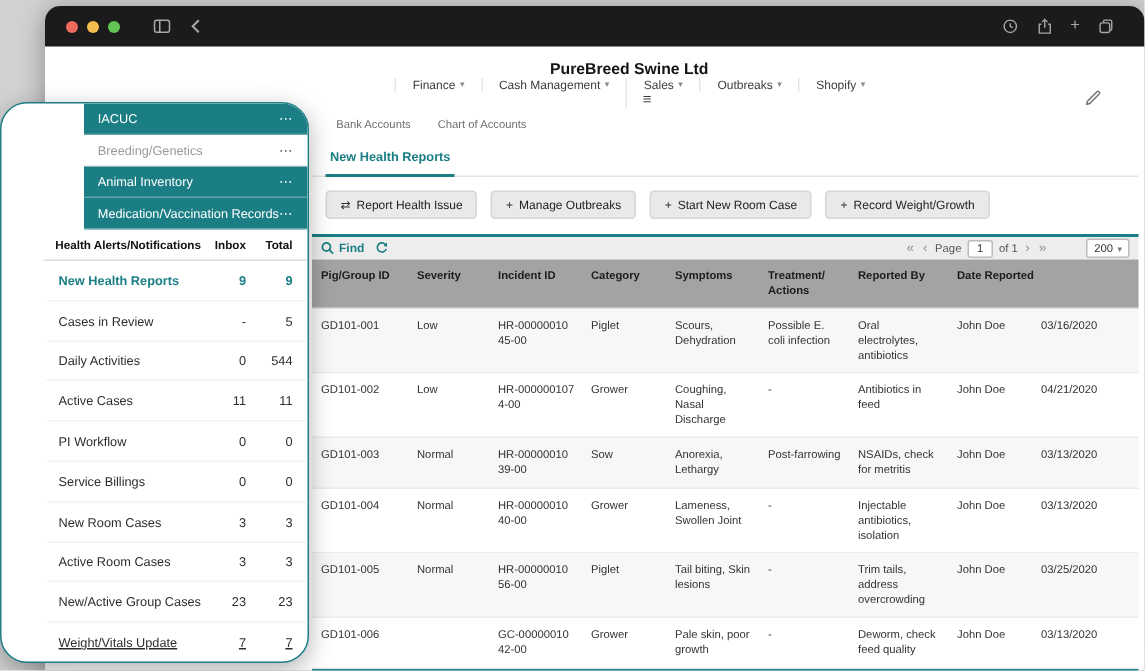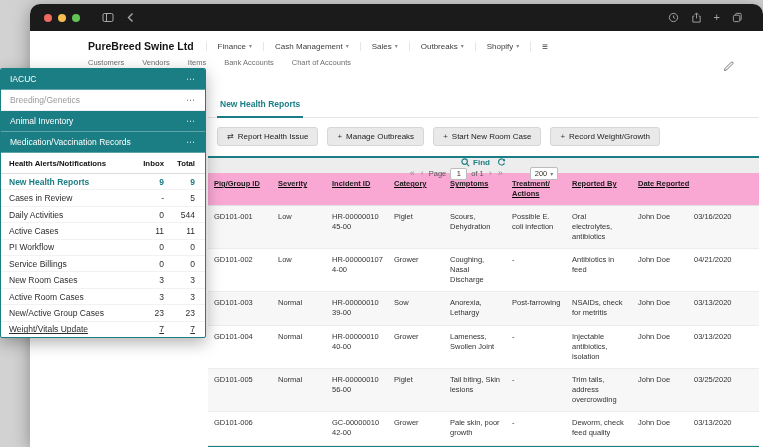--- a/index.html
+++ b/index.html
@@ -13,33 +13,33 @@
   
   .titlebar { height:27px; background:#1b1b1b; border-radius:10px 10px 0 0; display:flex; align-items:center; padding:0 14px; }
   .lights { display:flex; gap:6px; margin-right:16px; }
   .light { width:8px; height:8px; border-radius:50%; background:#555; cursor:pointer; }
   .tb-icon { display:flex; align-items:center; justify-content:center; margin:0 6px; color:#a8a8a8; font-size:11px; line-height:1; cursor:pointer; }
   .tb-icon svg { display:block; }
   .tb-spacer { flex:1; }
 
   
   .app-header { position:relative; padding:9px 0 0 58px; }
-  .hrow1 { display:flex; align-items:center; }
+  .hrow1 { display:flex; align-items:center;flex-direction:column; }
   .company { font-size:10.5px; font-weight:700; color:#141414; padding-right:12px; }
   .menu-item { display:flex; gap:3px; font-size:8px; color:#3c3c3c; padding:0 11px; border-left:1px solid #e6e6e6; cursor:pointer; }
   .menu-item .chev { font-size:6px; color:#8b8b8b; }
   .hamburger { font-size:10px; color:#3c3c3c; padding-left:11px; border-left:1px solid #e6e6e6; cursor:pointer; }
   .hrow2 { display:flex; gap:18px; margin-top:6px; font-size:7.5px; color:#6f6f6f; }
   .subnav-item { cursor:pointer; }
   .edit-btn { position:absolute; right:28px; top:27px; cursor:pointer; }
 
   
-  .sidebar { position:absolute; left:0; top:68px; width:206px; height:270px; background:#fff;
-             border:1.5px solid #1b7e84; border-radius:2px; box-shadow:0 5px 16px rgba(0,0,0,.3);
-             display:flex; flex-direction:column; overflow:hidden; z-index:5; }
+  .sidebar { position:absolute; left:0; top:68px; width:206px; height:374px; background:#fff;
+             border:1.5px solid #1b7e84; border-radius:18px; box-shadow:0 5px 16px rgba(0,0,0,.3);
+             display:flex; flex-direction:column; overflow:hidden; z-index:5;align-items:flex-end; }
   .side-sec { display:flex; align-items:center; justify-content:space-between; padding:0 9px; height:21px; flex:none; font-size:8.5px; cursor:pointer; }
   .side-sec.on { background:#1b7e84; color:#fff; border-bottom:1px solid rgba(255,255,255,.3); }
   .side-sec:not(.on) { background:#fff; color:#9a9a9a; border-bottom:1px solid #eee; }
   .sec-dots { font-size:9px; letter-spacing:1px; }
   .side-sec:not(.on) .sec-dots { color:#555; }
   .list-header { display:flex; align-items:center; padding:0 8px; height:21px; flex:none; border-bottom:1px solid #dcdcdc;
                  font-size:7.8px; font-weight:700; color:#111; }
   .lh-title { flex:1; }
   .col-inbox { width:30px; text-align:right; }
   .col-total { width:33px; text-align:right; padding-right:2px; }
@@ -52,33 +52,33 @@
   
   .main { position:absolute; left:178px; top:89px; right:4px; bottom:0; }
   .tabbar { border-bottom:1px solid #e4e4e4; padding-left:9px; }
   .tab { display:inline-block; font-size:8.5px; font-weight:700; color:#1b7e84; padding:6px 3px 7px; border-bottom:2px solid #1b7e84; margin-bottom:-1px; cursor:pointer; }
   .actionbar { display:flex; gap:9px; padding:9px 0 0 9px; }
   .act-btn { display:flex; align-items:center; gap:4px; background:#e9e9e9; border:1px solid #d6d6d6; border-radius:3px;
              font-family:"Liberation Sans",sans-serif; font-size:8px; color:#222; padding:4px 9px; cursor:pointer; }
   .act-icon { font-size:8px; color:#333; }
 
   .tablewrap { margin-top:10px; }
-  .table-toolbar { height:17px; background:#ededed; border-top:2px solid #1b7e84; display:flex; align-items:center; justify-content:space-between; padding:0 6px;flex-direction:column; }
+  .table-toolbar { height:17px; background:#ededed; border-top:2px solid #1b7e84; display:flex; align-items:center; justify-content:space-between; padding:0 6px; }
   .tt-left { display:flex; align-items:center; gap:7px; }
   .tt-find { display:flex; align-items:center; gap:3px; color:#1b7e84; font-size:8px; font-weight:700; cursor:pointer; }
   .tt-refresh { cursor:pointer; display:flex; }
   .tt-right { display:flex; align-items:center; gap:4px; }
   .pg-btn { color:#8f8f8f; font-size:9px; line-height:1; padding:0 1px; cursor:pointer; }
   .pg-text { font-size:7.5px; color:#555; }
   .pg-input { width:17px; height:12px; border:1px solid #bcbcbc; border-radius:2px; font-family:"Liberation Sans",sans-serif; font-size:7.5px; text-align:center; color:#333; background:#fff; padding:0; }
   .pg-size { display:flex; align-items:center; gap:3px; border:1px solid #bcbcbc; border-radius:2px; background:#fff; height:13px; padding:0 4px; font-size:7.5px; color:#333; margin-left:22px; cursor:pointer; }
   .pg-size .chev { font-size:6px; color:#777; }
 
   .thead, .tr { display:grid; grid-template-columns:64px 54px 62px 56px 62px 60px 66px 56px 1fr; }
-  .thead { background:#f9a8d4; border-bottom:1px solid #e0e0e0;text-decoration:underline; }
+  .thead { background:#a3a3a3; border-bottom:1px solid #e0e0e0; }
   .th { font-size:7.5px; font-weight:700; color:#1c1c1c; padding:6px 4px 6px 6px; line-height:1.3; cursor:pointer; }
   .th:nth-child(1), .th:nth-child(8), .th:nth-child(9) { white-space:nowrap; }
   .tr { border-bottom:1px solid #ececec; background:#fff; cursor:pointer; }
   .tr:nth-child(odd) { background:#f7f7f7; }
   .td { font-size:7.5px; color:#333; padding:6px 5px 6px 6px; line-height:1.35; }
 </style>
 </head>
 <body>
 
 <div class="window">

